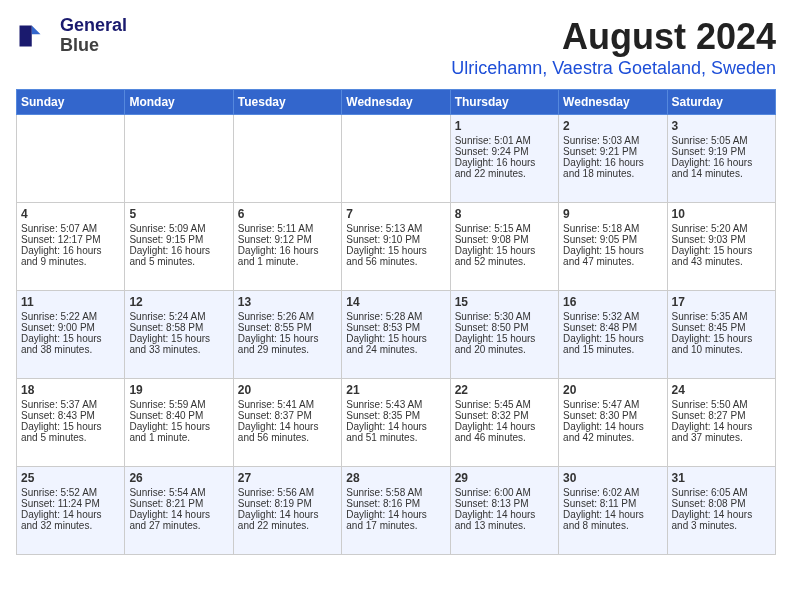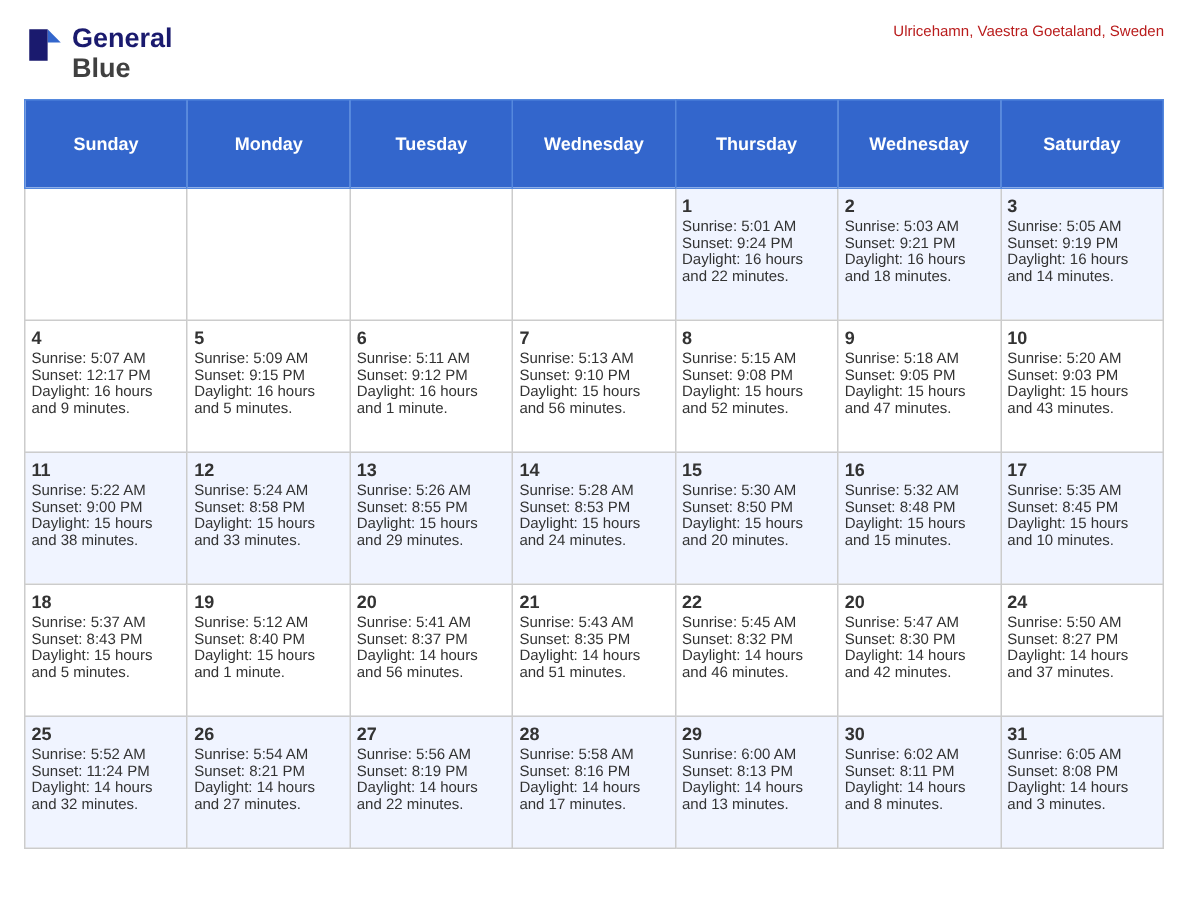--- a/index.html
+++ b/index.html
@@ -11,56 +11,56 @@
       padding: 16px;
     }
     .header {
       display: flex;
       justify-content: space-between;
       align-items: flex-start;
       margin-bottom: 10px;
     }
     .logo {
       display: flex;
-      align-items: flex-start;
-      gap: 4px;
+      align-items: center;
+      gap: 16px;
     }
     .logo-text {
       font-size: 18px;
       font-weight: bold;
       color: #1a1a6e;
       line-height: 1.1;
     }
     .logo-blue { color: #404040; }
     .logo-icon {
       width: 28px;
       height: 28px;
     }
     .title-block { text-align: right; }
     .month-title {
       font-size: 36px;
       font-weight: bold;
       color: #222;
     }
     .subtitle {
-      font-size: 10px;
-      color: #b91c1c;
+      font-size: 18px;
+      color: #1d4ed8;
     }
     table {
       width: 100%;
       border-collapse: collapse;
       table-layout: fixed;
     }
     thead th {
       background-color: #3366cc;
       color: #fff;
       font-size: 12px;
       font-weight: bold;
-      padding: 22px 4px;
-      text-align: center;
+      padding: 5px 4px;
+      text-align: left;
       border: 1px solid #5588dd;
     }
     tbody td {
       vertical-align: top;
       border: 1px solid #ccc;
       padding: 4px 4px;
       font-size: 10px;
       color: #333;
       height: 88px;
     }
@@ -89,20 +89,21 @@
       <rect x="4" y="4" width="14" height="24" fill="#1a1a6e"></rect>
     </svg>
     <div>
       <div class="logo-text">
         <span>General</span><br>
         <span class="logo-blue">Blue</span>
       </div>
     </div>
   </div>
   <div class="title-block">
+    <div class="month-title">August 2024</div>
     <div class="subtitle">Ulricehamn, Vaestra Goetaland, Sweden</div>
   </div>
 </div>
 
 <table>
   <thead>
     <tr id="header-row">
         <th>Sunday</th>
         <th>Monday</th>
         <th>Tuesday</th>
@@ -245,21 +246,21 @@
       <tr>
         <td>
           <span class="day-num">18</span>
           <div>Sunrise: 5:37 AM</div>
           <div>Sunset: 8:43 PM</div>
           <div>Daylight: 15 hours</div>
           <div>and 5 minutes.</div>
         </td>
         <td>
           <span class="day-num">19</span>
-          <div>Sunrise: 5:12 AM</div>
+          <div>Sunrise: 5:59 AM</div>
           <div>Sunset: 8:40 PM</div>
           <div>Daylight: 15 hours</div>
           <div>and 1 minute.</div>
         </td>
         <td>
           <span class="day-num">20</span>
           <div>Sunrise: 5:41 AM</div>
           <div>Sunset: 8:37 PM</div>
           <div>Daylight: 14 hours</div>
           <div>and 56 minutes.</div>

